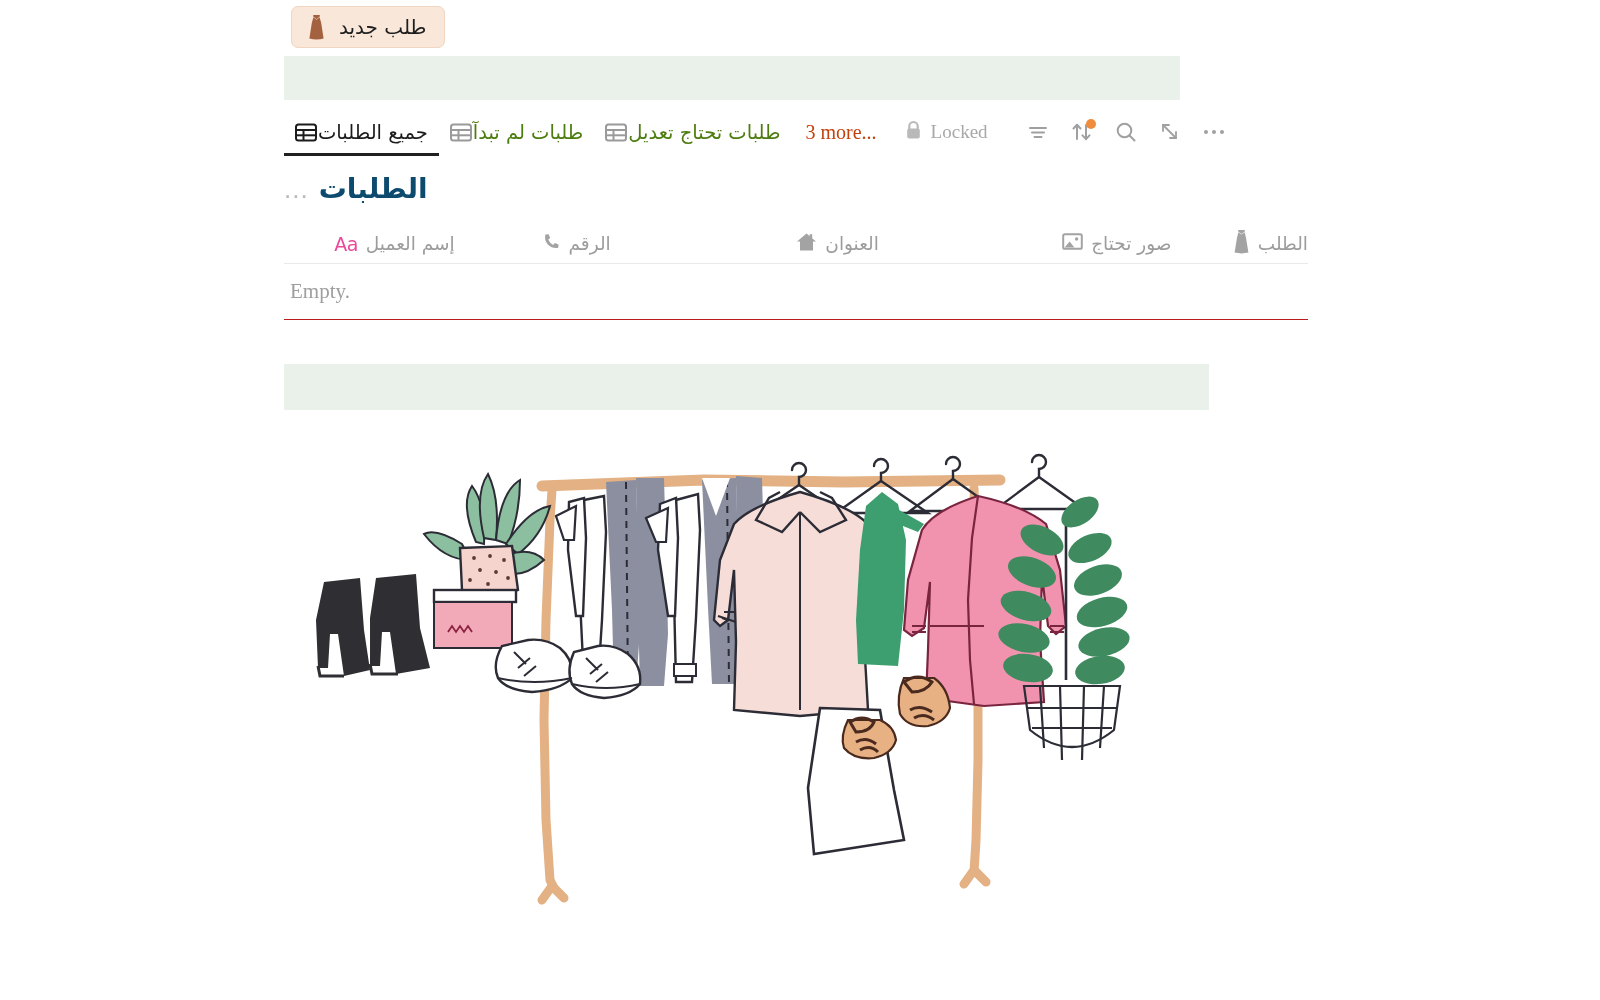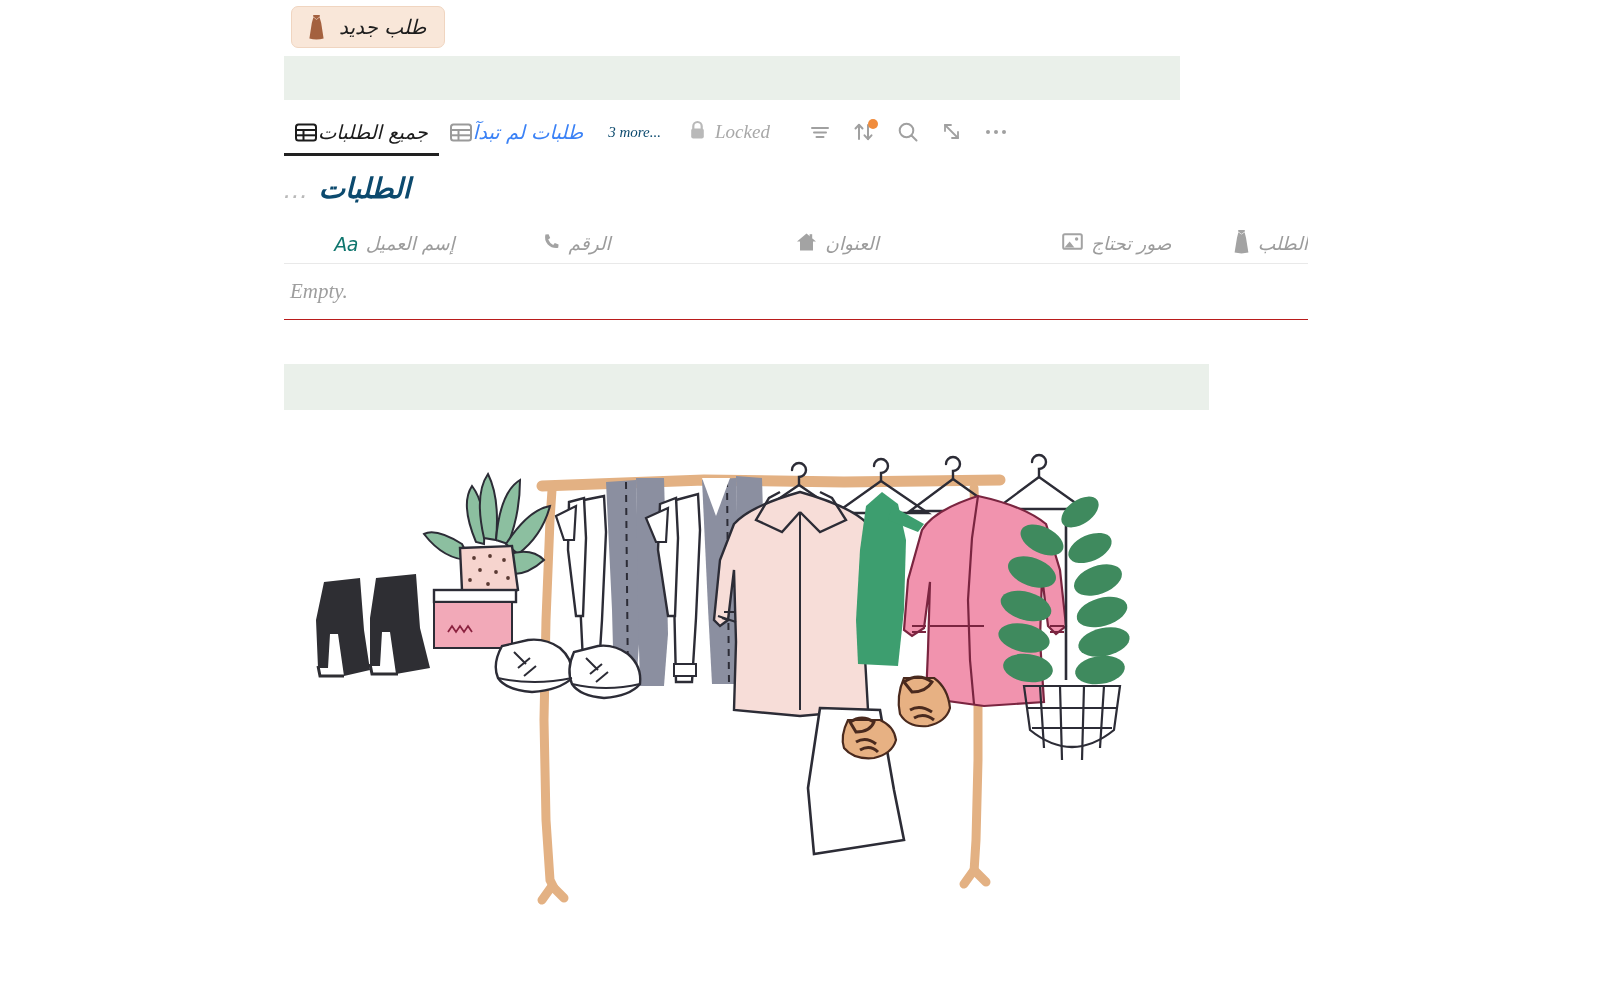--- a/index.html
+++ b/index.html
@@ -10,21 +10,20 @@
     background: #ffffff;
     font-family: "Liberation Sans", "DejaVu Sans", sans-serif;
     overflow: hidden;
   }
 
   .page {
     position: relative;
     width: 1600px;
     height: 856px;
     background: #ffffff;
-    font-style: italic;
   }
 
   
   .new-order-btn {
     position: absolute;
     left: 291px;
     top: 6px;
     height: 42px;
     padding: 0 18px 0 16px;
     background: #f9e7d9;
@@ -70,37 +69,37 @@
     gap: 1px;
     flex-direction: row-reverse;
     height: 48px;
     padding: 0 11px;
     cursor: pointer;
     position: relative;
     white-space: nowrap;
   }
   .tab .tab-label {
     font-size: 19.5px;
-    color: #3b82f6;
+    color: #4d7c0f;
     direction: rtl;
     font-family: "DejaVu Sans", sans-serif;
   }
   .tab.active .tab-label { color: #1c1c1c; }
   .tab.active::after {
     content: "";
     position: absolute;
     left: 0; right: 0; bottom: 0;
     height: 3px;
     background: #212121;
   }
   .grid-ico { display: block; }
 
   .more-tabs {
-    font-size: 15px;
-    color: #0c4a6e;
+    font-size: 20px;
+    color: #c2410c;
     padding: 0 14px;
     cursor: pointer;
     font-family: "Liberation Serif", serif;
     white-space: nowrap;
   }
   .locked-chip {
     display: flex;
     align-items: center;
     gap: 9px;
     padding: 0 14px;
@@ -188,21 +187,21 @@
     cursor: pointer;
     white-space: nowrap;
   }
   #th-customer { width: 175px; }
   #th-phone    { width: 160px; }
   #th-address  { width: 275px; }
   #th-photos   { width: 300px; }
   #th-dress    { width: 140px; align-items: center; }
   .aa-ico {
     font-size: 19px;
-    color: #0f766e;
+    color: #ec4899;
     font-family: "DejaVu Sans", sans-serif;
     letter-spacing: -0.5px;
   }
 
   .empty-row {
     height: 56px;
     display: flex;
     align-items: center;
     border-bottom: 1px solid #b91c1c;
     padding-left: 6px;
@@ -274,20 +273,31 @@
       <span>
         <svg class="grid-ico" width="22" height="19" viewBox="0 0 22 19">
           <rect x="1" y="1.5" width="20" height="16" rx="2.5" fill="none" stroke="#9a9a9a" stroke-width="2"></rect>
           <line x1="1" y1="7" x2="21" y2="7" stroke="#9a9a9a" stroke-width="2"></line>
           <line x1="1" y1="12.3" x2="21" y2="12.3" stroke="#9a9a9a" stroke-width="2"></line>
           <line x1="8.5" y1="7" x2="8.5" y2="17.5" stroke="#9a9a9a" stroke-width="2"></line>
         </svg>
       </span>
     </div>
 
+    <div class="tab">
+      <span class="tab-label">طلبات تحتاج تعديل</span>
+      <span>
+        <svg class="grid-ico" width="22" height="19" viewBox="0 0 22 19">
+          <rect x="1" y="1.5" width="20" height="16" rx="2.5" fill="none" stroke="#9a9a9a" stroke-width="2"></rect>
+          <line x1="1" y1="7" x2="21" y2="7" stroke="#9a9a9a" stroke-width="2"></line>
+          <line x1="1" y1="12.3" x2="21" y2="12.3" stroke="#9a9a9a" stroke-width="2"></line>
+          <line x1="8.5" y1="7" x2="8.5" y2="17.5" stroke="#9a9a9a" stroke-width="2"></line>
+        </svg>
+      </span>
+    </div>
 
     <div class="more-tabs">3 more...</div>
 
     <div class="locked-chip">
       <span>
         <svg width="17" height="20" viewBox="0 0 17 20">
           <path d="M4.3 9 V6.2 a4.2 4.2 0 0 1 8.4 0 V9" fill="none" stroke="#b9b9b9" stroke-width="2.2"></path>
           <rect x="2.2" y="8.6" width="12.6" height="10" rx="2" fill="#b9b9b9"></rect>
         </svg>
       </span>

